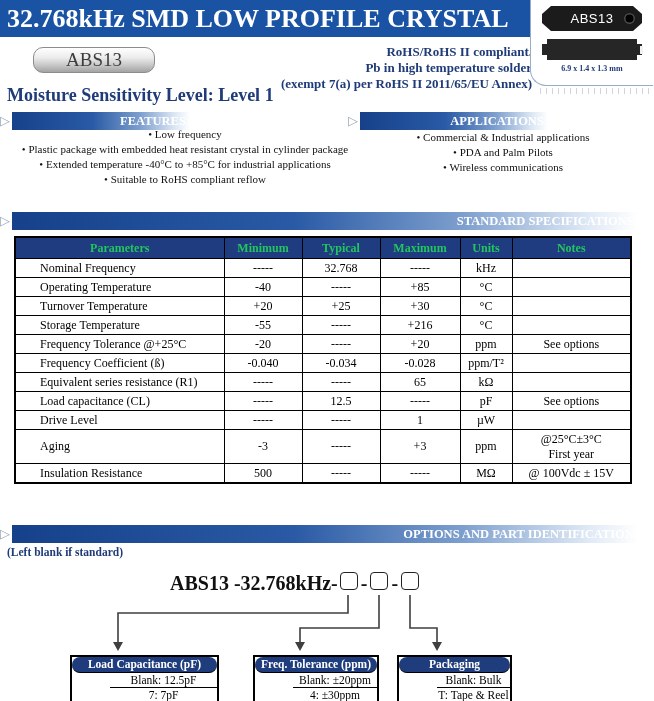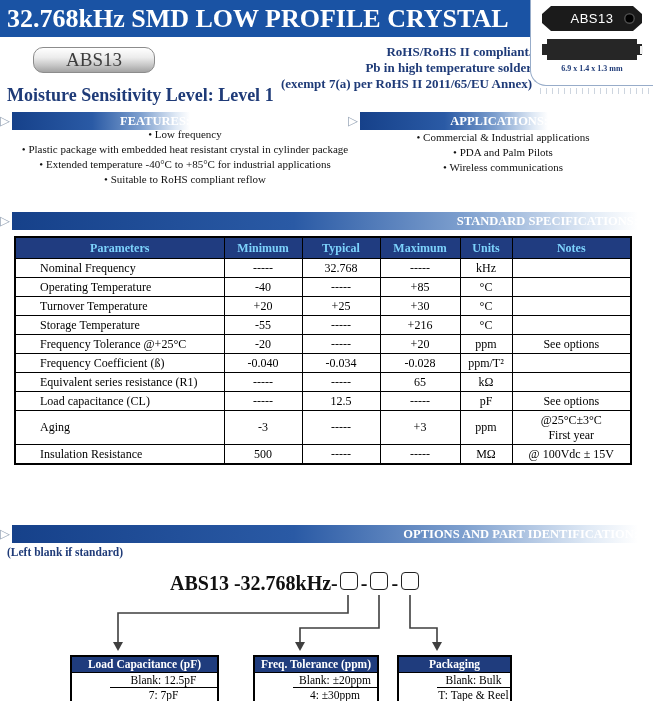--- a/index.html
+++ b/index.html
@@ -69,35 +69,35 @@
   .blist li { line-height:15px; }
   .blist li::before { content:"\2022  "; }
 
   
   .spec-table {
     position:absolute; left:14px; top:236px; width:616px;
     border-collapse:collapse; table-layout:fixed; border:2px solid #000;
     font-size:12px;
   }
   .spec-table th, .spec-table td { border:1.5px solid #000; padding:0 4px; }
-  .spec-table th { background:#203C80; color:#7dd3fc; height:20px; font-size:12px; }
+  .spec-table th { background:#203C80; color:#22c55e; height:20px; font-size:12px; }
   .spec-table td { height:18px; text-align:center; }
   .spec-table td.param { text-align:left;padding-left:24px; }
   .spec-table td.notes { white-space:pre-line; line-height:15px; }
 
   
   .subnote { position:absolute; left:7px; top:546px; color:#1F3B78; font-weight:bold; font-size:11.5px; }
   .pn-row { position:absolute; left:170px; top:572px; display:flex; align-items:flex-start; font-weight:bold; font-size:20px; color:#111; }
   .pn-box { width:16px; height:16px; border:1.7px solid #222; border-radius:4px; background:#fff; margin:0 2px; }
   .pn-dash { margin:0 1px; }
 
   .connector-svg { position:absolute; left:0; top:593px; width:654px; height:62px; }
 
   .opt-table { position:absolute; top:655px; border:2px solid #000; background:#fff; font-size:11.5px; text-align:center; }
-  .opt-head { background:#1F3C7D; color:#fff; font-weight:bold; height:15px; line-height:15px; border-bottom:1.5px solid #000; }
+  .opt-head { background:#1F3C7D; color:#fff; font-weight:bold; height:15px; line-height:15px; border-bottom:1.5px solid #000;border-radius:8px; }
   .opt-row { height:14px; line-height:14px;margin-left:38px; }
   .opt-row + .opt-row { border-top:1.5px solid #000; }
 </style>
 </head>
 <body>
 
 <div class="page">
 
   <div class="title-bar">32.768kHz SMD LOW PROFILE CRYSTAL</div>
 
@@ -228,20 +228,28 @@
       <td class="notes"></td>
     </tr>
     <tr>
       <td class="param">Load capacitance (CL)</td>
       <td>-----</td>
       <td>12.5</td>
       <td>-----</td>
       <td>pF</td>
       <td class="notes">See options</td>
     </tr>
+    <tr>
+      <td class="param">Drive Level</td>
+      <td>-----</td>
+      <td>-----</td>
+      <td>1</td>
+      <td>µW</td>
+      <td class="notes"></td>
+    </tr>
     <tr style="height:34px;">
       <td class="param">Aging</td>
       <td>-3</td>
       <td>-----</td>
       <td>+3</td>
       <td>ppm</td>
       <td class="notes">@25°C±3°C
 First year</td>
     </tr>
     <tr>

